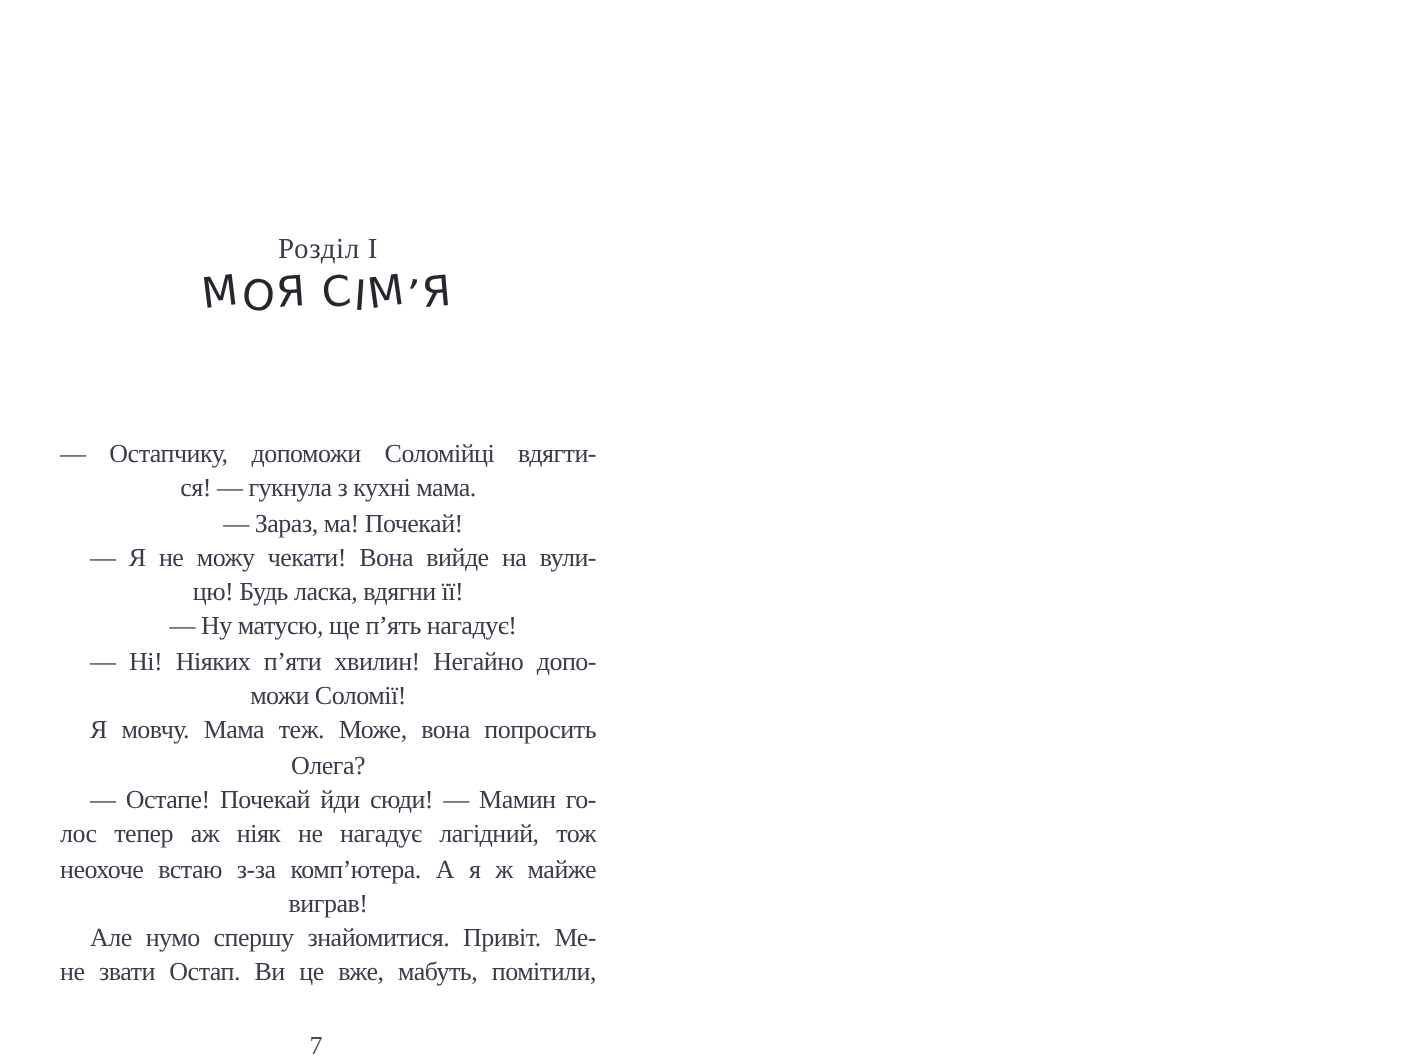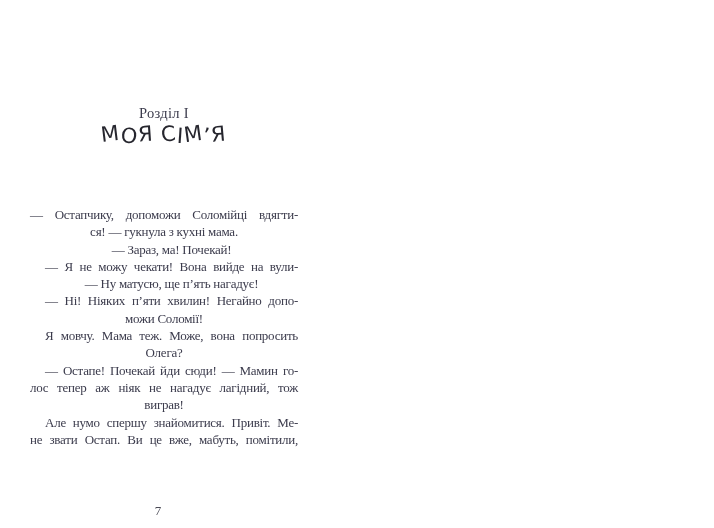--- a/index.html
+++ b/index.html
@@ -11,21 +11,21 @@
     width: 714px;
     height: 528px;
     position: relative;
     background: var(--background, #ffffff);
     font-family: "Liberation Serif", serif;
     color: var(--text, #3b3b4c);
     overflow: hidden;
   }
   .page {
     position: absolute;
-    top: 0;
+    top: 12px;
     height: 472px;
     background: transparent;
   }
   .page.left  { left: 0;    width: 357px; }
   .page.right { left: 357px; width: 357px; }
 
   .chapter-label {
     position: absolute;
     left: 30px;
     top: 105px;
@@ -81,27 +81,29 @@
 <body style="--background: #ffffff; --text: #3b3b4c; --title: #26262e; --folio: #4a4a55;">
 
 <section class="page left">
   <div class="chapter-label">Розділ I</div>
   <div class="chapter-title"><span style="transform: rotate(-7deg) translateY(-1px);">М</span><span style="transform: rotate(5deg) translateY(1px);">о</span><span style="transform: rotate(-4deg) translateY(-1px);">я</span><span style="transform: rotate(7deg) translateY(1px);">&nbsp;</span><span style="transform: rotate(-6deg) translateY(-1px);">с</span><span style="transform: rotate(4deg) translateY(1px);">і</span><span style="transform: rotate(-8deg) translateY(-1px);">м</span><span style="transform: rotate(6deg) translateY(1px);">’</span><span style="transform: rotate(-5deg) translateY(-1px);">я</span></div>
   <div class="textblock" id="left-text">
       <div class="line">— Остапчику, допоможи Соломійці вдягти-</div>
       <div class="line nj">ся! — гукнула з кухні мама.</div>
       <div class="line ind nj">— Зараз, ма! Почекай!</div>
       <div class="line ind">— Я не можу чекати! Вона вийде на вули-</div>
+      <div class="line nj">цю! Будь ласка, вдягни її!</div>
       <div class="line ind nj">— Ну матусю, ще п’ять нагадує!</div>
       <div class="line ind">— Ні! Ніяких п’яти хвилин! Негайно допо-</div>
       <div class="line nj">можи Соломії!</div>
       <div class="line ind">Я мовчу. Мама теж. Може, вона попросить</div>
       <div class="line nj">Олега?</div>
       <div class="line ind">— Остапе! Почекай йди сюди! — Мамин го-</div>
       <div class="line">лос тепер аж ніяк не нагадує лагідний, тож</div>
+      <div class="line">неохоче встаю з-за комп’ютера. А я ж майже</div>
       <div class="line nj">виграв!</div>
       <div class="line ind">Але нумо спершу знайомитися. Привіт. Ме-</div>
       <div class="line">не звати Остап. Ви це вже, мабуть, помітили,</div>
     </div>
   <div class="folio" id="folio-left">7</div>
 </section>
 
 <section class="page right">
   
   

